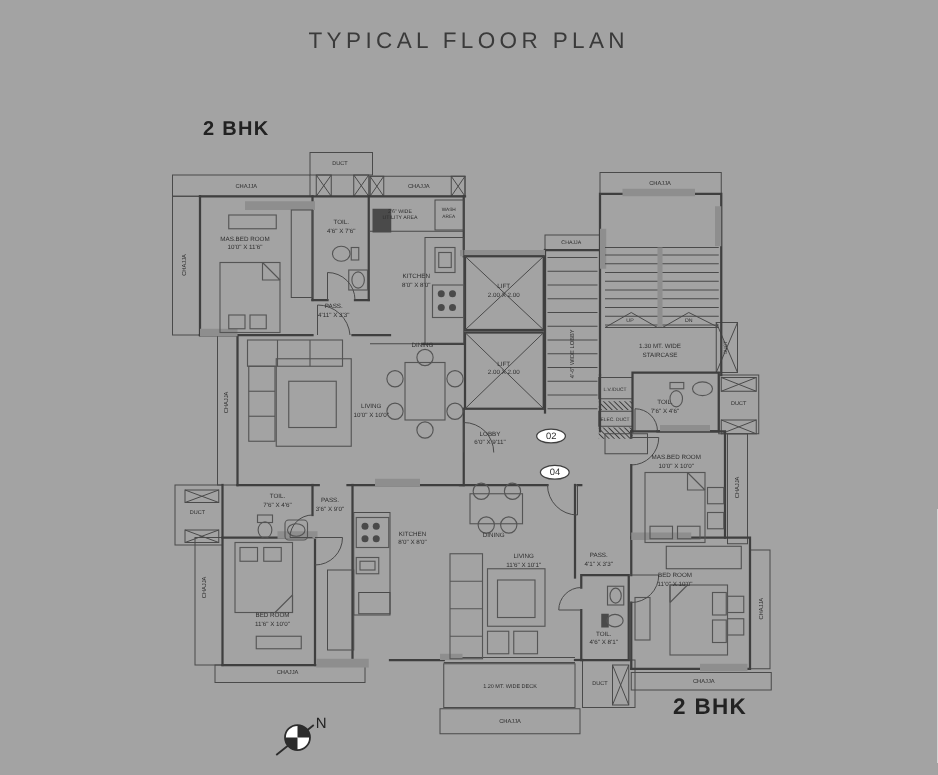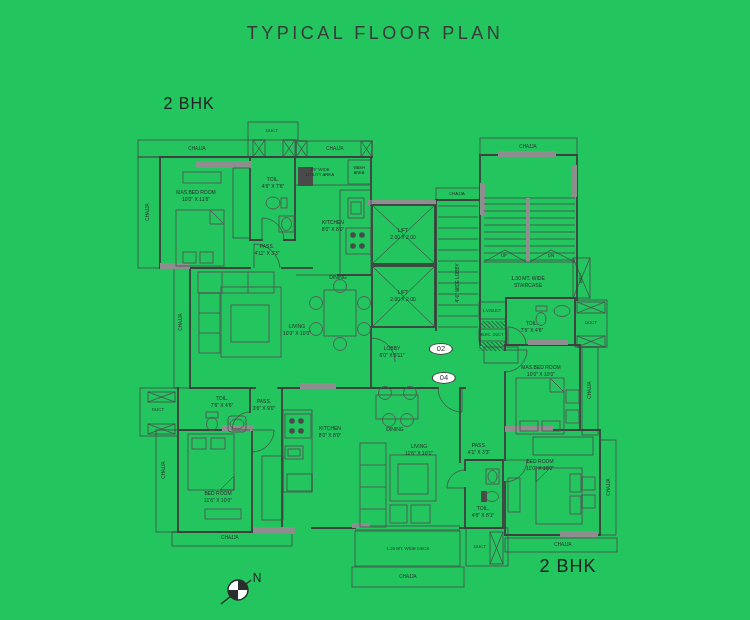--- a/index.html
+++ b/index.html
@@ -1,32 +1,32 @@
 <!DOCTYPE html>
 <html><head>
 <meta charset="utf-8">
 <style>
   html,body{margin:0;padding:0;background:#fff;}
-  .canvas{position:relative;width:750px;height:620px;background:#22c55e;overflow:hidden;
+  .canvas{position:relative;width:750px;height:620px;background:#a3a3a3;overflow:hidden;
           font-family:"Liberation Sans", sans-serif;}
   .plan-svg{position:absolute;left:0;top:0;}
   
   .w{stroke:#3f3f3f;stroke-width:1.8;fill:none;stroke-linecap:square;}
   .t{stroke:#4a4a4a;stroke-width:0.8;fill:none;}
   .fx{stroke:#555;stroke-width:0.9;fill:none;}
   .f{fill:#8e8e8e;stroke:none;}
   .dk{fill:#4a4a4a;stroke:none;}
   
   .lbl{position:absolute;transform:translate(-50%,-50%);color:#2e2e2e;text-align:center;
        white-space:nowrap;line-height:1.3;z-index:5;}
   .lbl.r-90{transform:translate(-50%,-50%) rotate(-90deg);}
   .lbl.oval{border:1px solid #3f3f3f;border-radius:50%;padding:1px 7px;background:#fff;line-height:1.1;}
   .title{position:absolute;left:375px;top:33px;transform:translate(-50%,-50%);
          font-size:18px;letter-spacing:3.5px;color:#3a3a3a;}
-  .unit{position:absolute;transform:translate(-50%,-50%);font-size:16px;font-weight:normal;
+  .unit{position:absolute;transform:translate(-50%,-50%);font-size:16px;font-weight:bold;
         letter-spacing:1px;color:#222;}
   .unit.top{left:189px;top:104px;}
   .unit.bottom{left:568px;top:566px;font-size:18px;}
   .north-n{position:absolute;left:257px;top:578px;transform:translate(-50%,-50%);
            font-size:12px;color:#222;}
 </style>
 </head>
 <body>
 
 <div class="canvas">

